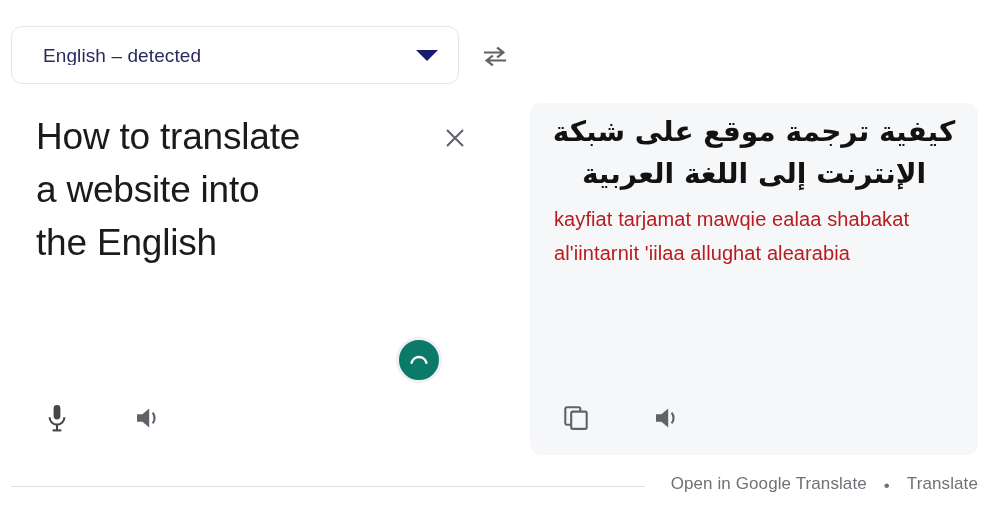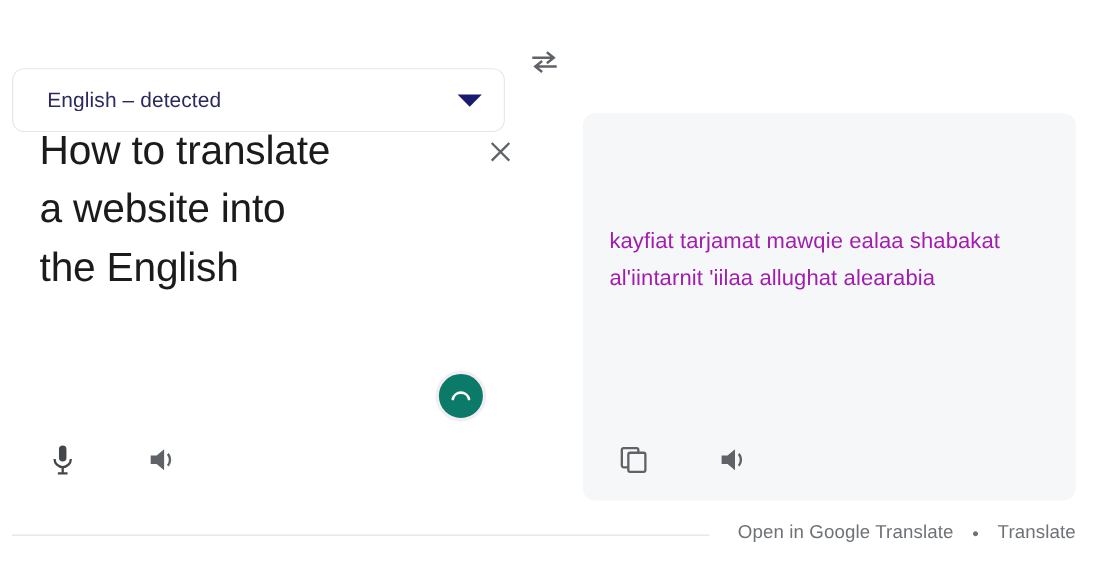--- a/index.html
+++ b/index.html
@@ -37,21 +37,20 @@
     top: 0;
     height: 58px;
     box-sizing: border-box;
     background: #ffffff;
     border: 1px solid #e4e6ea;
     border-radius: 11px;
     display: flex;
     align-items: center;
     padding: 0 18px 0 31px;
     cursor: pointer;
-    margin-top: 36px;
   }
   .lang-select.source { left: 11px;  width: 448px; }
   .lang-select.target { left: 534px; width: 444px; }
 
   .lang-label {
     flex: 1 1 auto;
     font-size: 19px;
     color: #2a2a5e;
     letter-spacing: 0.1px;
     line-height: 1;
@@ -157,21 +156,21 @@
     color: #121212;
     font-weight: 600;
   }
   .result-translit {
     position: absolute;
     left: 24px;
     top: 99px;
     width: 400px;
     font-size: 20px;
     line-height: 34px;
-    color: #a21caf;
+    color: #b91c1c;
     letter-spacing: 0.1px;
   }
   .result-actions {
     position: absolute;
     left: 24px;
     top: 293px;
     display: flex;
     align-items: center;
     gap: 48px;
   }
@@ -281,20 +280,21 @@
           <path d="M3 9.2 H8.4 L15.2 3.4 V22.6 L8.4 16.8 H3 Z" fill="#5f6368"></path>
           <path d="M18.6 7.6 a8.4 8.4 0 0 1 0 10.8" fill="none" stroke="#5f6368" stroke-width="2.2" stroke-linecap="butt"></path>
           <path d="M22.4 4.2 a13.2 13.2 0 0 1 0 17.6" fill="none" stroke="#5f6368" stroke-width="0" stroke-linecap="butt"></path>
         </svg>
       </div>
     </div>
   </div>
 
   <div class="result-pane">
 
+    <div class="result-arabic">كيفية ترجمة موقع على شبكة الإنترنت إلى اللغة العربية</div>
 
     <div class="result-translit">kayfiat tarjamat mawqie ealaa shabakat al'iintarnit 'iilaa allughat alearabia</div>
 
     <div class="result-actions">
 
       <div class="icon-btn">
         <svg width="28" height="28" viewBox="0 0 28 28" aria-hidden="true">
           <rect x="3.3" y="3.3" width="15" height="17.5" rx="1.6" fill="none" stroke="#5f6368" stroke-width="2.1"></rect>
           <rect x="9.2" y="7.6" width="15.5" height="17.3" rx="1.6" fill="#f6f7f9" stroke="#5f6368" stroke-width="2.1"></rect>
         </svg>

